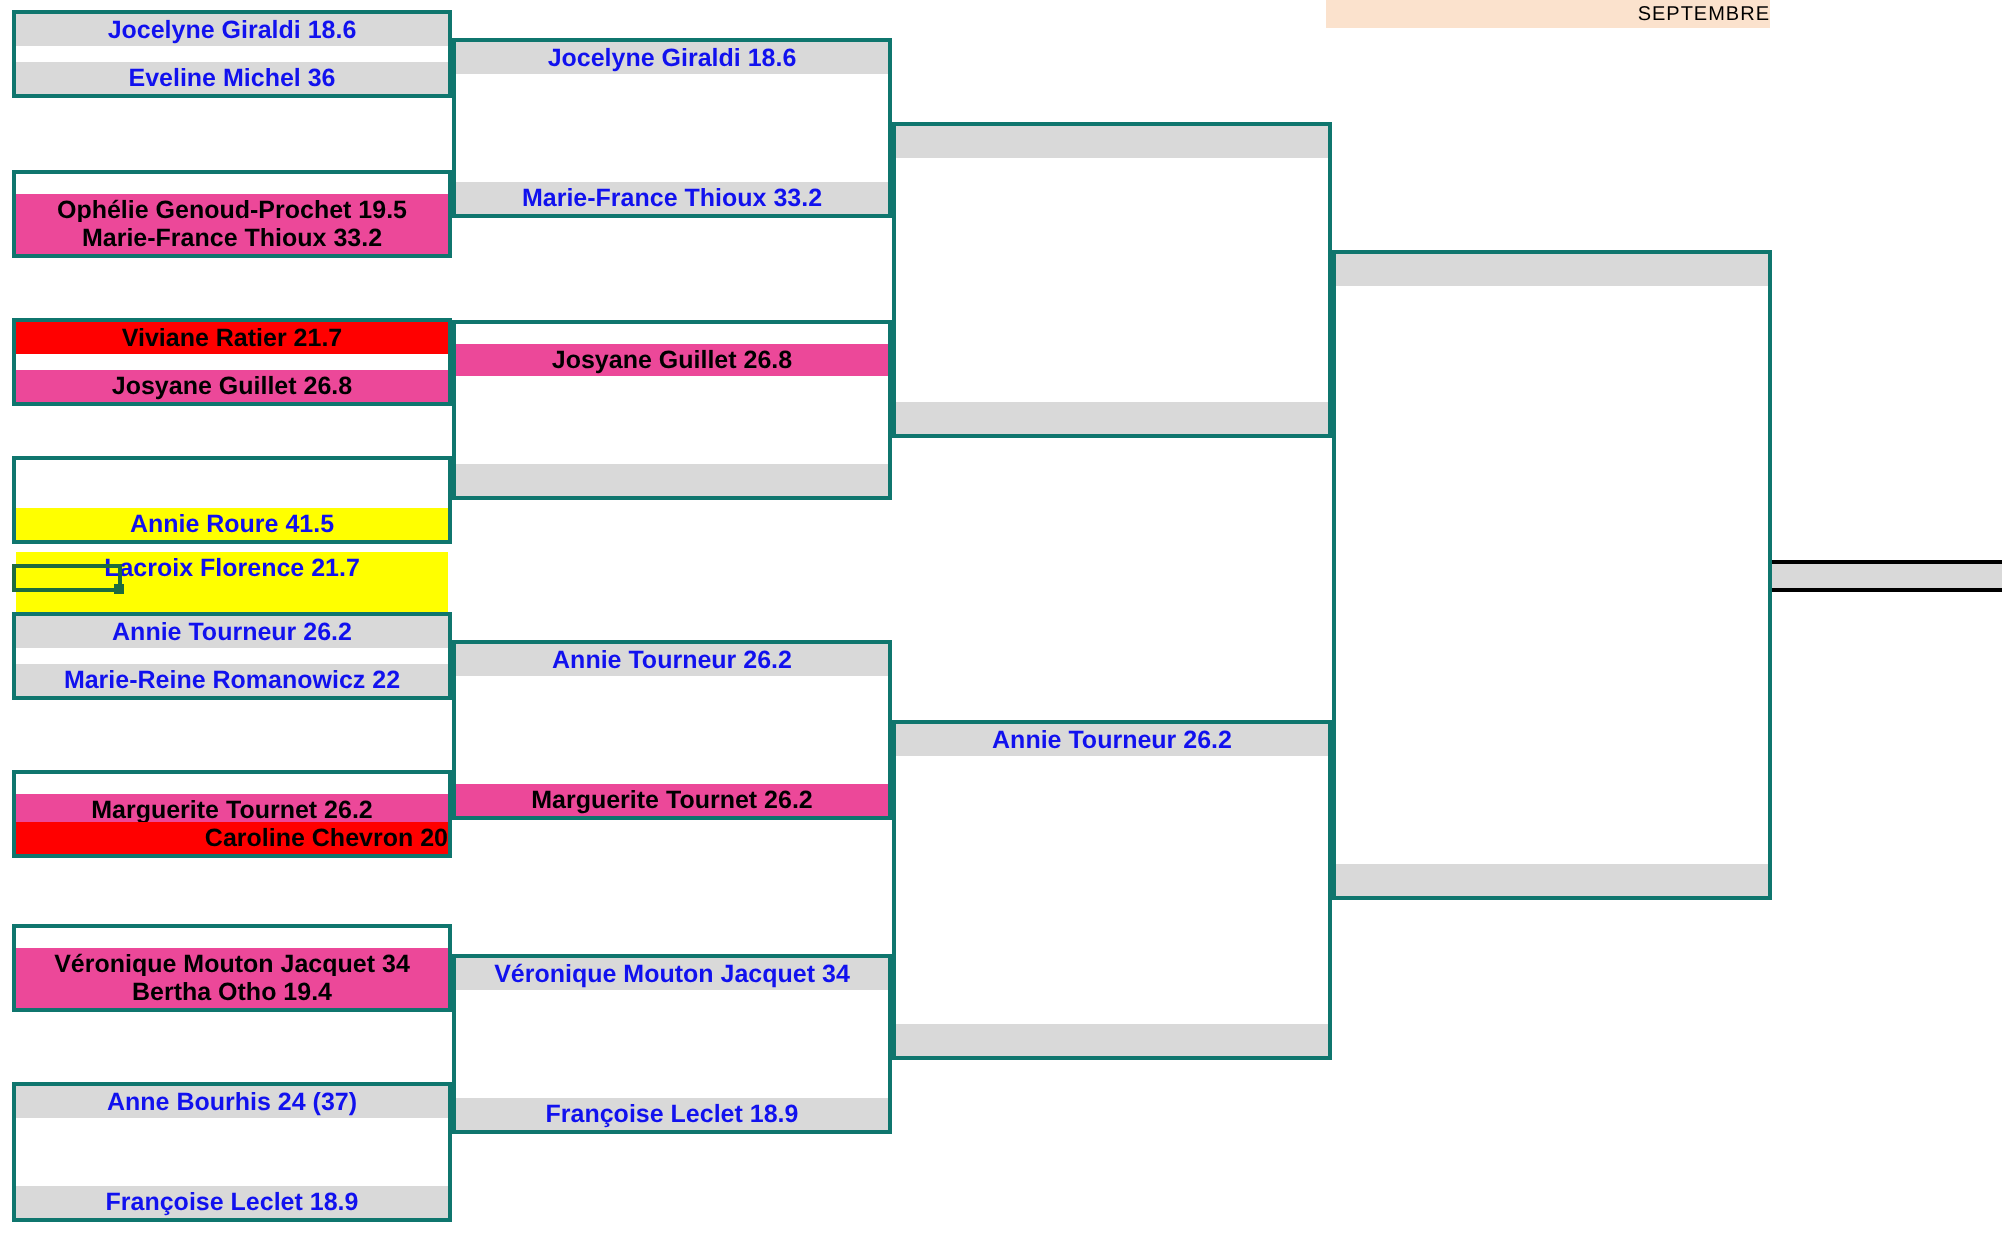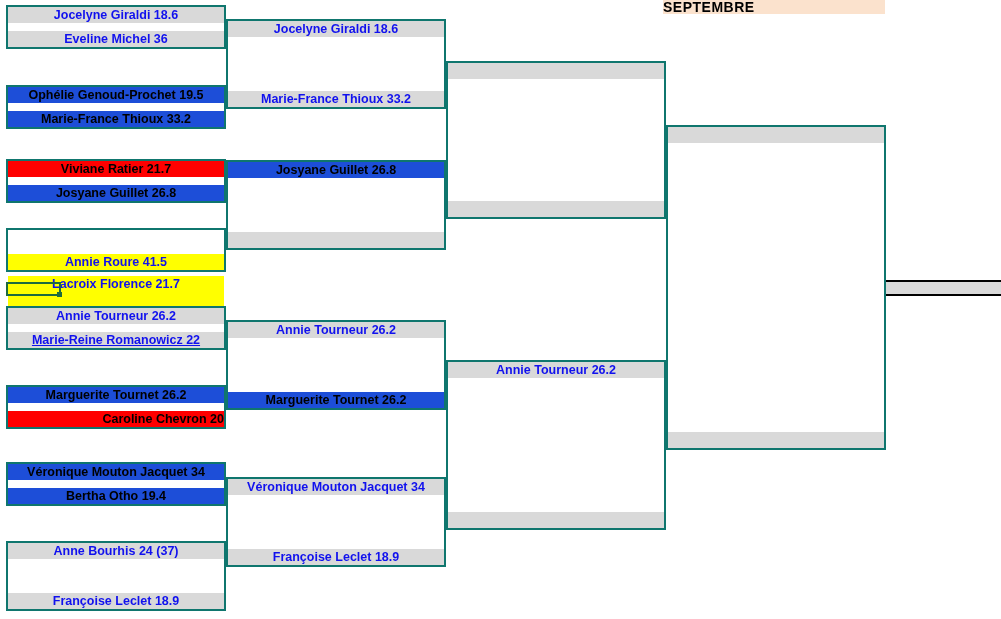--- a/index.html
+++ b/index.html
@@ -6,39 +6,39 @@
   html,body{margin:0;padding:0;background:#ffffff;}
   body{
     width:1001px;height:619px;position:relative;overflow:hidden;
     font-family:"Liberation Sans","DejaVu Sans",sans-serif;
   }
   .stage{position:absolute;left:0;top:0;width:1001px;height:619px;}
 
   
   .banner{
     position:absolute;background:#fbe2cd;color:#000000;
-    font-size:14px;font-weight:bold;text-align:left;
+    font-size:10px;font-weight:normal;text-align:right;
     letter-spacing:.5px;line-height:15px;
     white-space:nowrap;overflow:hidden;
   }
 
   
   .match{
     position:absolute;box-sizing:border-box;
     border:2px solid #0f766e;background:#ffffff;
   }
   .slot{
     position:absolute;left:0;right:0;box-sizing:border-box;
     font-size:12.5px;font-weight:bold;line-height:16px;
     text-align:center;white-space:nowrap;overflow:hidden;
   }
   .slot.top{top:0;}
   .slot.bot{bottom:0;}
   .c-gray{background:#d9d9d9;color:#1111ee;}
-  .c-yellow{background:#1d4ed8;color:#000000;}
+  .c-yellow{background:#ec4899;color:#000000;margin-top:10px;}
   .c-yellowblue{background:#ffff00;color:#1111ee;}
   .c-red{background:#ff0000;color:#000000;}
   .c-blank{background:#d9d9d9;color:#1111ee;}
 
   
   .bar{
     position:absolute;box-sizing:border-box;height:16px;
     font-size:12.5px;font-weight:bold;line-height:16px;
     text-align:center;white-space:nowrap;overflow:hidden;
   }
@@ -71,21 +71,21 @@
       <div class="match" style="left: 6px; top: 159px; width: 220px; height: 44px;">
         <div class="slot top c-red" style="height: 16px;">Viviane Ratier 21.7</div>
         <div class="slot bot c-yellow" style="height: 16px;">Josyane Guillet 26.8</div>
       </div>
       <div class="match" style="left: 6px; top: 228px; width: 220px; height: 44px;">
         <div class="slot top c-yellowblue" style="height: 32px; margin-top: 46px;">Lacroix Florence 21.7</div>
         <div class="slot bot c-yellowblue" style="height: 16px;">Annie Roure 41.5</div>
       </div>
       <div class="match" style="left: 6px; top: 306px; width: 220px; height: 44px;">
         <div class="slot top c-gray" style="height: 16px;">Annie Tourneur 26.2</div>
-        <div class="slot bot c-gray" style="height: 16px; text-decoration: underline;">Marie-Reine Romanowicz 22</div>
+        <div class="slot bot c-gray" style="height: 16px;">Marie-Reine Romanowicz 22</div>
       </div>
       <div class="match" style="left: 6px; top: 385px; width: 220px; height: 44px;">
         <div class="slot top c-yellow" style="height: 16px;">Marguerite Tournet 26.2</div>
         <div class="slot bot c-red" style="height: 16px; text-align: right;">Caroline Chevron 20</div>
       </div>
       <div class="match" style="left: 6px; top: 462px; width: 220px; height: 44px;">
         <div class="slot top c-yellow" style="height: 16px;">Véronique Mouton Jacquet 34</div>
         <div class="slot bot c-yellow" style="height: 16px;">Bertha Otho 19.4</div>
       </div>
       <div class="match" style="left: 6px; top: 541px; width: 220px; height: 70px;">

